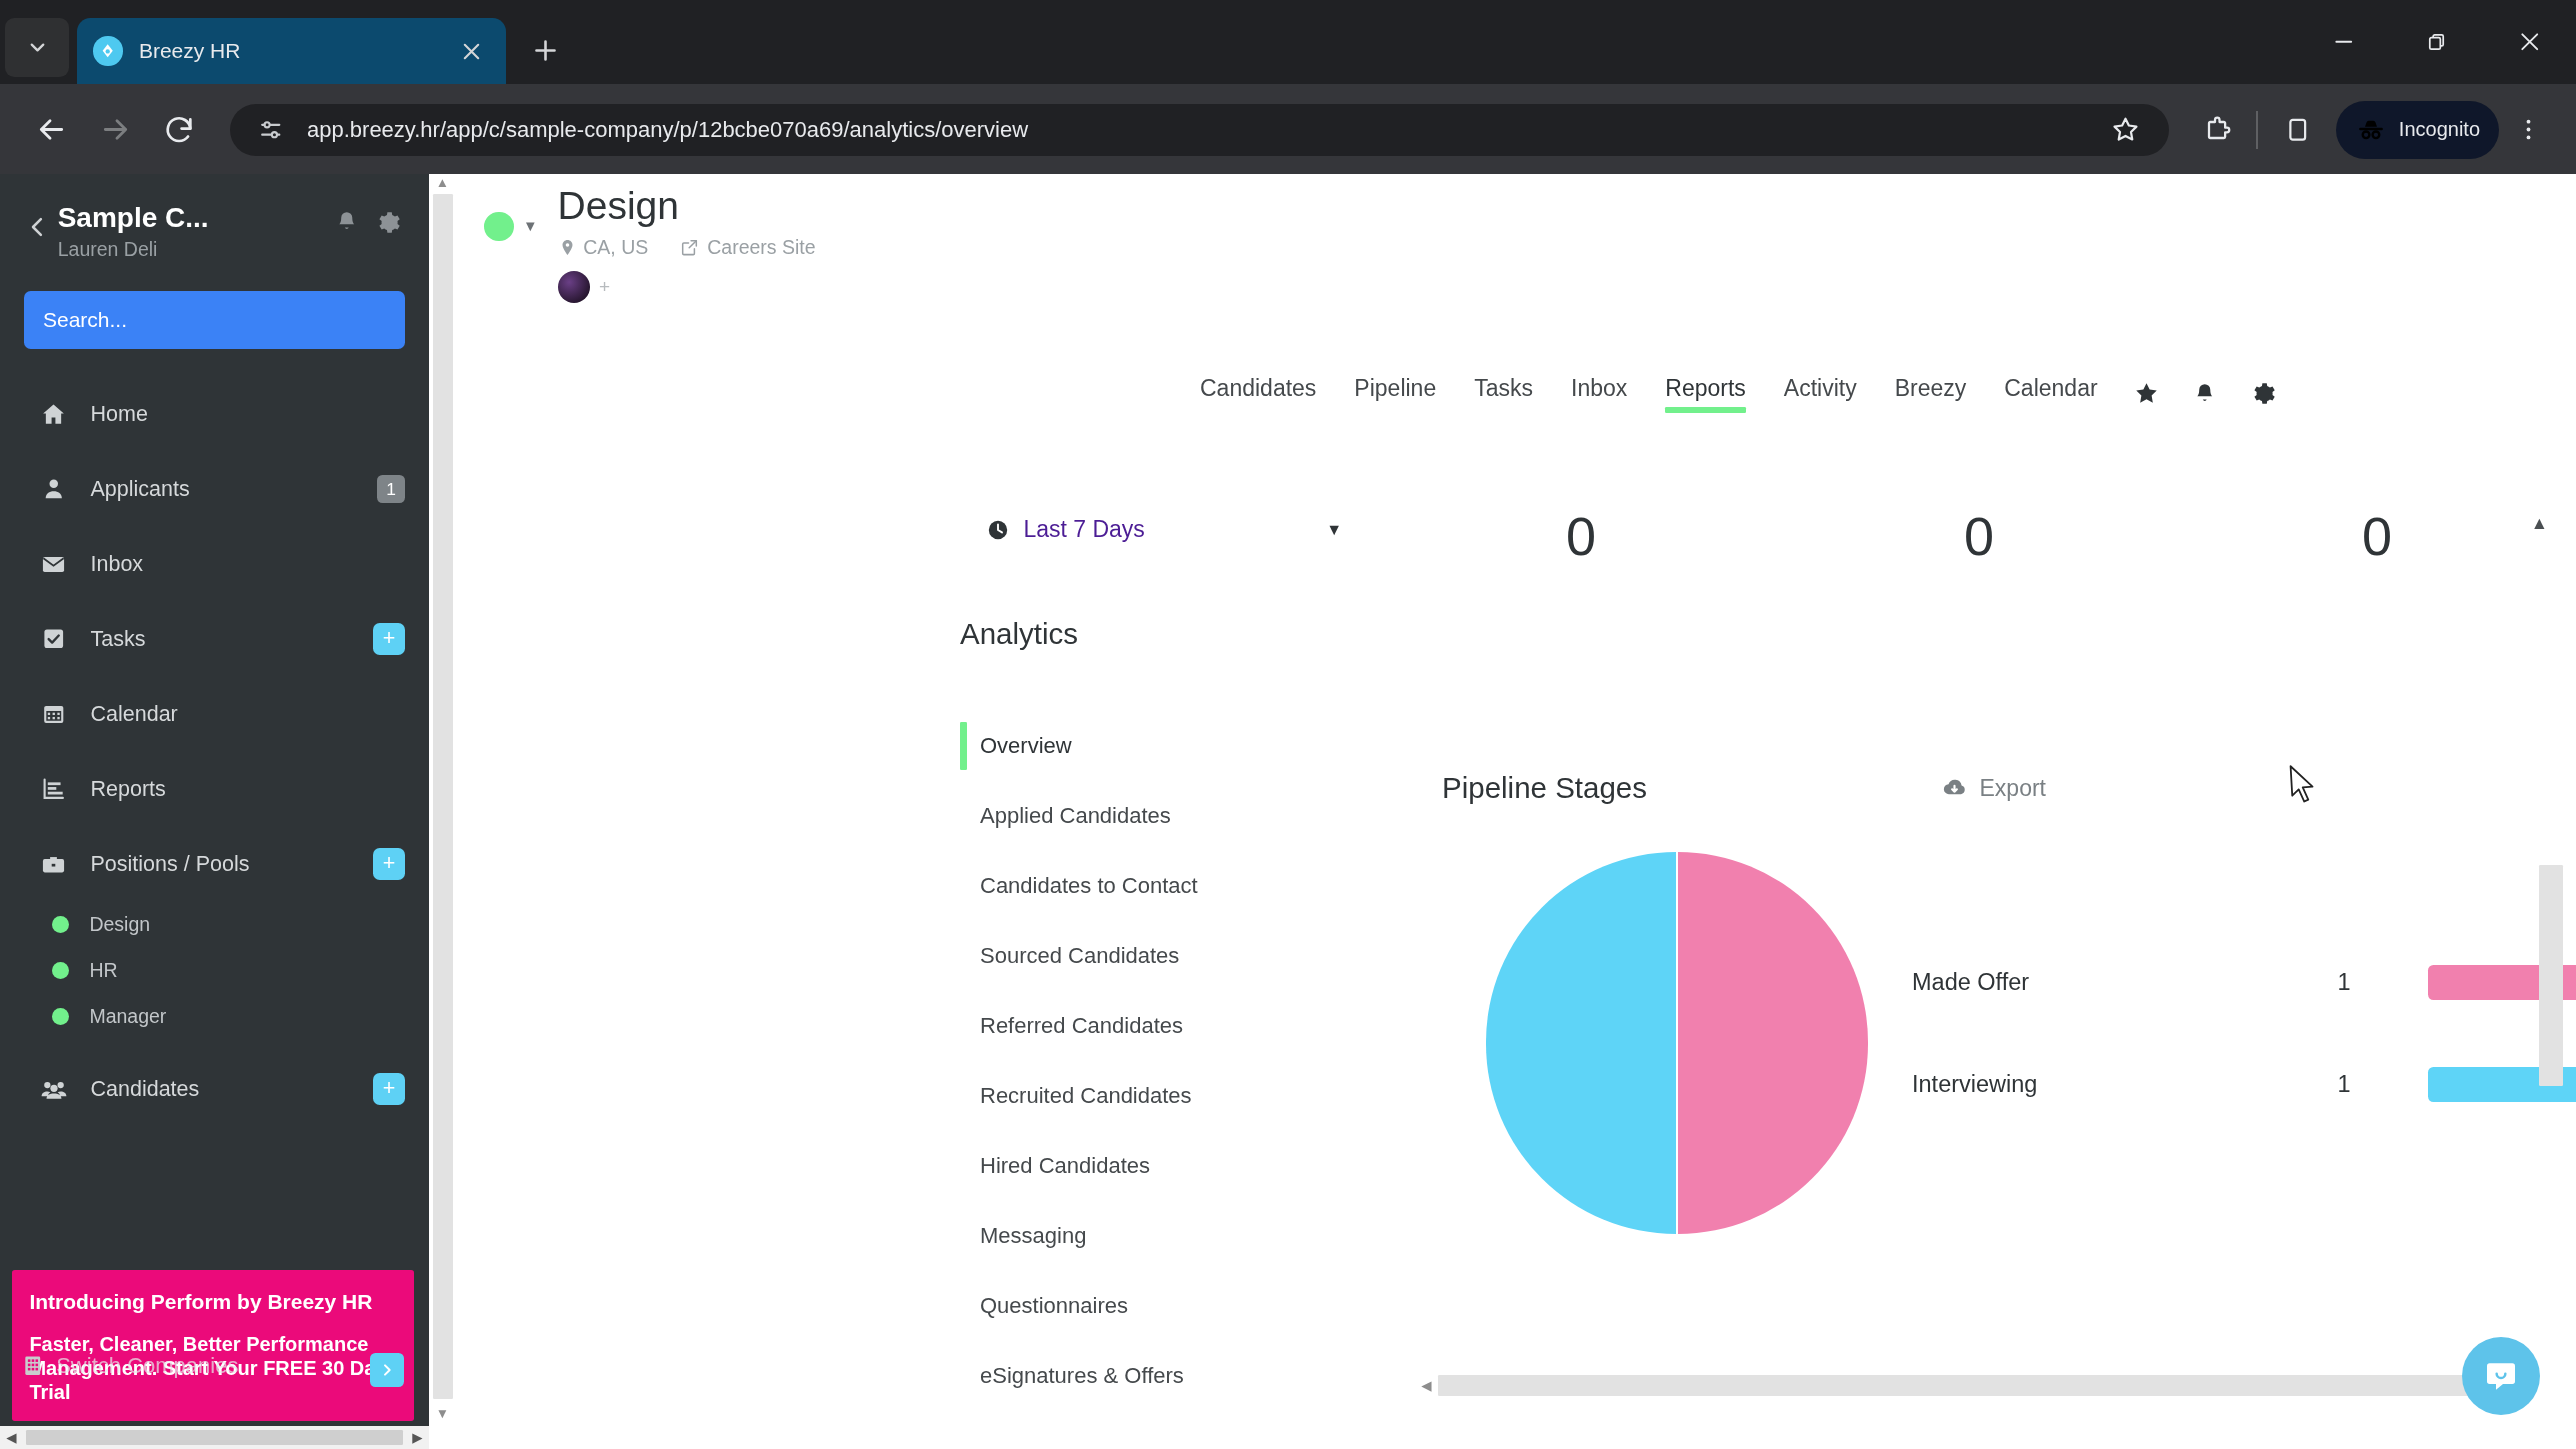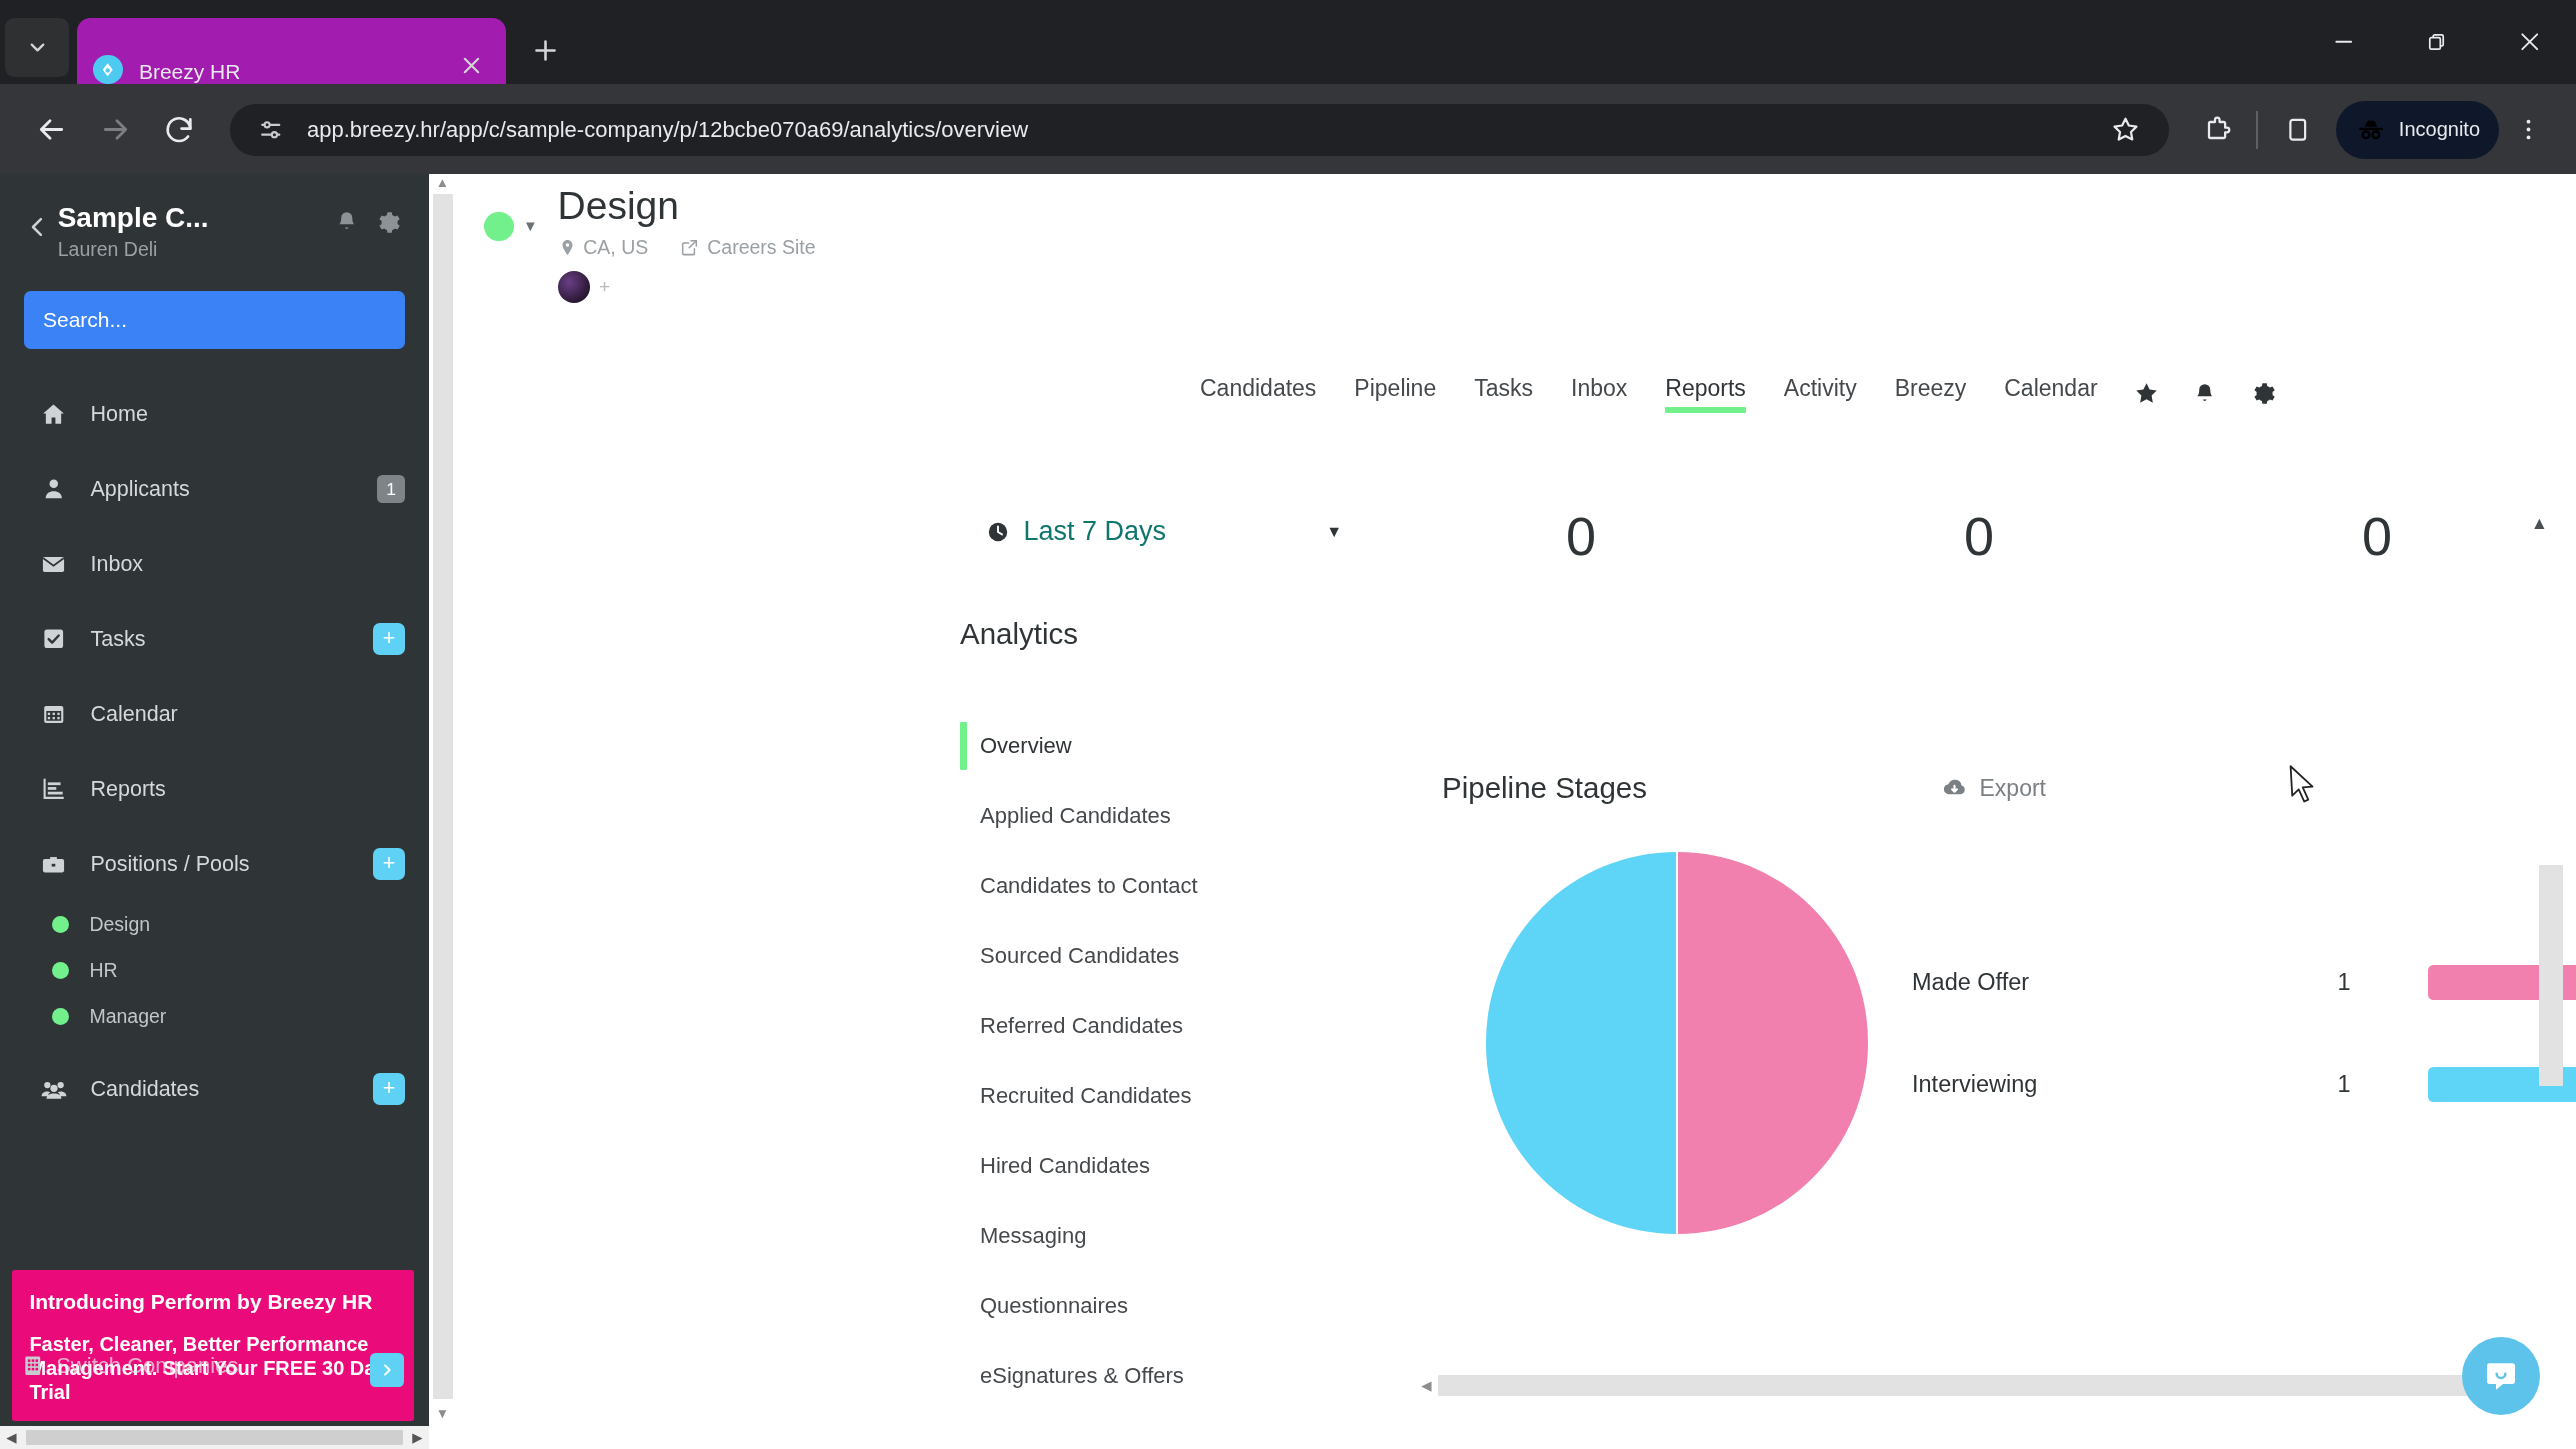--- a/index.html
+++ b/index.html
@@ -18,22 +18,22 @@
     display: flex; align-items: flex-end; position: relative;
   }
   .tab-list-btn {
     width: 64px; height: 59px; margin-left: 5.4px; margin-bottom: 6.7px;
     background: #2f3032; border-radius: 9.4px;
     display: flex; align-items: center; justify-content: center;
     color: #d4d5d7; font-size: 23px;
   }
   .tab {
     margin-left: 8px; width: 429px; height: 66px;
-    background: #a21caf; border-radius: 13.4px 13.4px 0 0;
-    display: flex; align-items: flex-end; padding: 0 16px;
+    background: #0c4a6e; border-radius: 13.4px 13.4px 0 0;
+    display: flex; align-items: center; padding: 0 16px;
     position: relative;
   }
   .tab-favicon {
     width: 29.5px; height: 29.5px; border-radius: 50%;
     background: #4ec9f0; margin-right: 16px;
     display: flex; align-items: center; justify-content: center;
     flex: 0 0 auto;
   }
   .tab-favicon svg { width: 17.4px; height: 17.4px; }
   .tab-title {
@@ -219,21 +219,21 @@
     content:""; position:absolute; left: 19px; right: 19px; bottom: 0;
     height: 6px; background:#72f08c; border-radius: 1.3px;
   }
   .topnav .nav-ic { color:#2f3437; padding: 0 16px; display:flex; align-items:center; }
 
   .daterange {
     position:absolute; left: 530px; top: 342px;
     display:flex; align-items:center; width: 356px;
   }
   .daterange .clock { margin-right: 13.4px; display:flex; color:#2f3437; }
-  .daterange .dr-label { font-size: 27px; color:#0f766e; flex:1 1 auto; }
+  .daterange .dr-label { font-size: 23px; color:#4c1d95; flex:1 1 auto; }
   .daterange .dr-caret { color:#2f3437; font-size: 16px; }
 
   .stats {
     position:absolute; left: 926px; top: 305px; right: 0; height: 114px;
     display:flex; align-items:center;
   }
   .stat { width: 523px; text-align:center; font-size: 54px; color:#2f3437; font-weight: 300; }
   .stats-collapse { position:absolute; right: 28px; top: 34px; color:#4a4f52; font-size: 17.4px; }
 
   .analytics-title {

